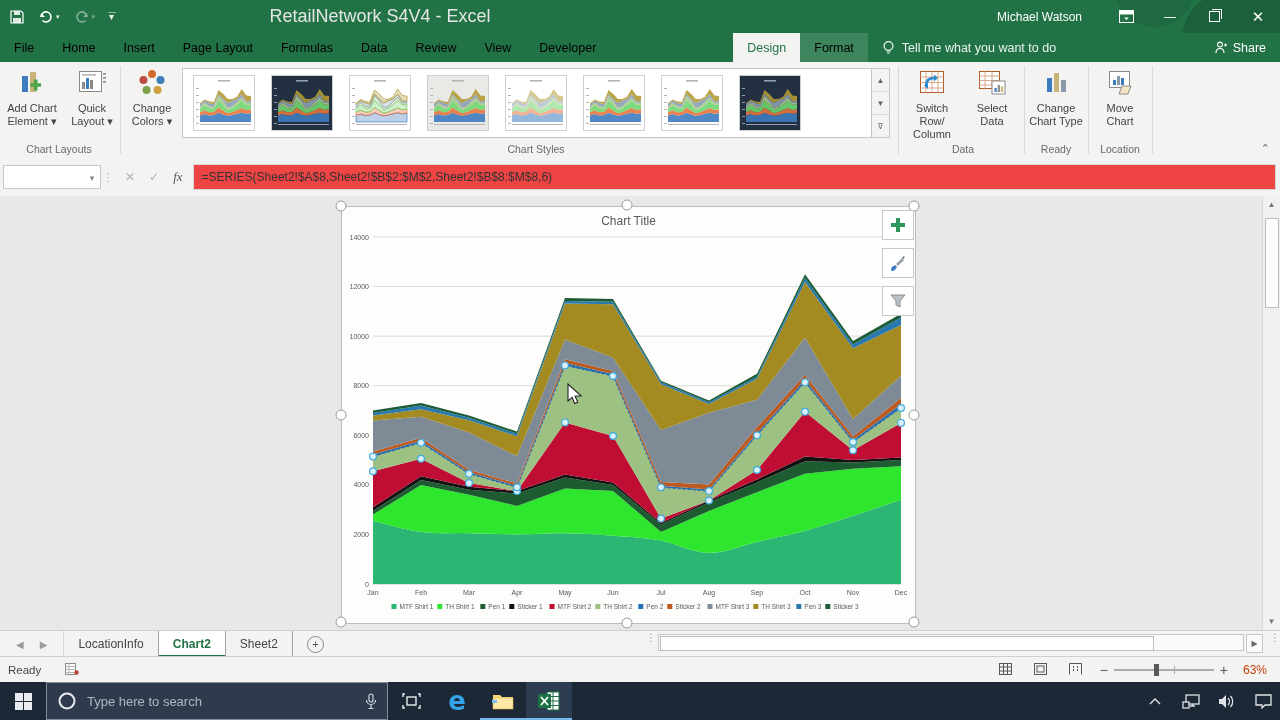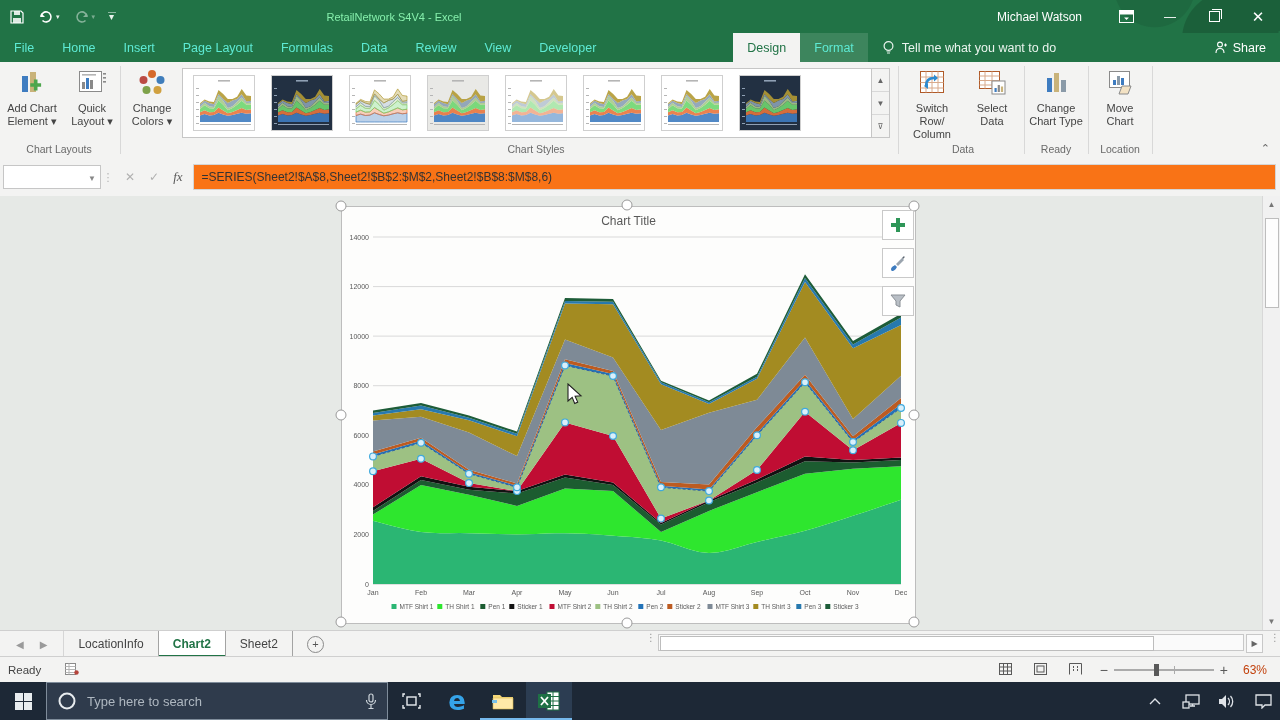--- a/index.html
+++ b/index.html
@@ -9,32 +9,32 @@
   
   .titlebar{position:absolute;left:0;top:0;width:1280px;height:33px;background:#217346;color:#fff;overflow:hidden;}
   .titlebar .deco{position:absolute;right:0;top:0;width:330px;height:33px;
     background:radial-gradient(circle at 85% 120%,#1b603a 0 48px,transparent 49px),
                radial-gradient(circle at 62% -40%,#1e6940 0 40px,transparent 41px),
                radial-gradient(circle at 96% 10%,#1b603a 0 30px,transparent 31px);}
   .qat{position:absolute;left:10px;top:0;height:33px;display:flex;align-items:center;gap:14px;color:#e8f2ec;}
   .qat .qbtn{display:flex;align-items:center;gap:2px;font-size:12px;}
   .qat svg{display:block}
   .dim{opacity:.45}
-  .win-title{position:absolute;left:264px;top:0;width:260px;height:33px;display:flex;align-items:center;justify-content:center;font-size:11px;color:#86efac;}
+  .win-title{position:absolute;left:250px;top:0;width:260px;height:33px;display:flex;align-items:center;justify-content:center;font-size:18px;color:#e5e5e5;}
   .ctx-head{position:absolute;left:600px;top:0;width:140px;height:33px;background:rgba(255,255,255,.13);
     display:flex;align-items:center;justify-content:center;font-size:11.5px;color:#d6e9dd;}
   .tb-right{position:absolute;right:0;top:0;height:33px;display:flex;align-items:center;}
   .user-name{font-size:12px;color:#fff;margin-right:22px;}
   .tb-btn{width:44px;height:33px;display:flex;align-items:center;justify-content:center;color:#fff;font-size:12px;}
   .restore-glyph{width:9px;height:9px;border:1px solid #fff;position:relative;}
   .restore-glyph:before{content:"";position:absolute;left:2px;top:-3px;width:9px;height:9px;border:1px solid #fff;border-bottom:none;border-left:none;}
 
   
   .tabrow{position:absolute;left:0;top:33px;width:1280px;height:29px;background:#217346;display:flex;align-items:stretch;}
-  .rtab{display:flex;align-items:center;padding:0 14px;font-size:12.5px;color:#5eead4;cursor:default;}
+  .rtab{display:flex;align-items:center;padding:0 14px;font-size:12.5px;color:#000000;cursor:default;}
   .rtab.active{background:#f3f3f2;color:#217346;}
   .ctxwrap{display:flex;margin-left:123px;background:rgba(255,255,255,.13);}
   .tellme{display:flex;align-items:center;gap:7px;margin-left:14px;font-size:12.5px;color:#eaf4ee;}
   .share{position:absolute;right:14px;top:33px;height:29px;display:flex;align-items:center;gap:6px;font-size:12.5px;color:#fff;}
 
   
   .ribbon{position:absolute;left:0;top:62px;width:1280px;height:96px;background:#f3f3f2;border-bottom:1px solid #d2d2d2;}
   .rgroup{position:absolute;top:0;height:80px;display:flex;align-items:flex-start;}
   .glabel{position:absolute;top:81px;font-size:10.5px;color:#6a6a6a;text-align:center;}
   .gsep{position:absolute;top:4px;height:88px;width:1px;background:#d8d8d8;}
@@ -48,21 +48,21 @@
   .galscroll div:last-child{border-bottom:none;}
   .collapse{position:absolute;right:10px;top:80px;font-size:11px;color:#666;}
 
   
   .formulabar{position:absolute;left:0;top:158px;width:1280px;height:38px;background:#f3f3f2;display:flex;align-items:center;border-bottom:1px solid #cfcfcf;}
   .namebox{width:96px;height:22px;background:#fff;border:1px solid #c6c6c6;margin-left:3px;position:relative;}
   .namebox .caret{position:absolute;right:4px;top:8px;font-size:8px;color:#888;}
   .fbar-dots{width:14px;text-align:center;color:#b5b5b5;font-size:11px;}
   .fbtns{display:flex;gap:14px;align-items:center;color:#b0b0b0;font-size:12px;padding:0 10px;}
   .fx{color:#595959;font-style:italic;font-family:"Liberation Serif",serif;font-size:13px;}
-  .formulafield{flex:1;height:24px;background:#f97316;border:1px solid #d5d5d5;display:flex;align-items:center;padding-left:8px;font-size:12px;color:#333;margin-right:4px;}
+  .formulafield{flex:1;height:24px;background:#ef4444;border:1px solid #d5d5d5;display:flex;align-items:center;padding-left:8px;font-size:12px;color:#333;margin-right:4px;}
 
   
   .sheet{position:absolute;left:0;top:196px;width:1280px;height:434px;background:#e6e9e6;overflow:hidden;}
   .chartobj{position:absolute;left:341px;top:10px;width:573px;height:416px;background:#fdfdfc;border:1px solid #bdbdbd;}
   .charttitle{position:absolute;left:0;top:7px;width:100%;text-align:center;font-size:12px;color:#595959;}
   .handle{position:absolute;width:9px;height:9px;border-radius:50%;background:#fff;border:1px solid #9a9a9a;transform:translate(-50%,-50%);}
   .chartbtns{position:absolute;left:882px;top:14px;display:flex;flex-direction:column;gap:8px;}
   .cbtn{width:30px;height:28px;background:#fff;border:1px solid #c9c9c9;display:flex;align-items:center;justify-content:center;}
   .vscroll{position:absolute;right:0;top:0;width:17px;height:434px;background:#f1f1f1;border-left:1px solid #d8d8d8;}
   .vscroll .arr{height:17px;display:flex;align-items:center;justify-content:center;font-size:8px;color:#777;}

